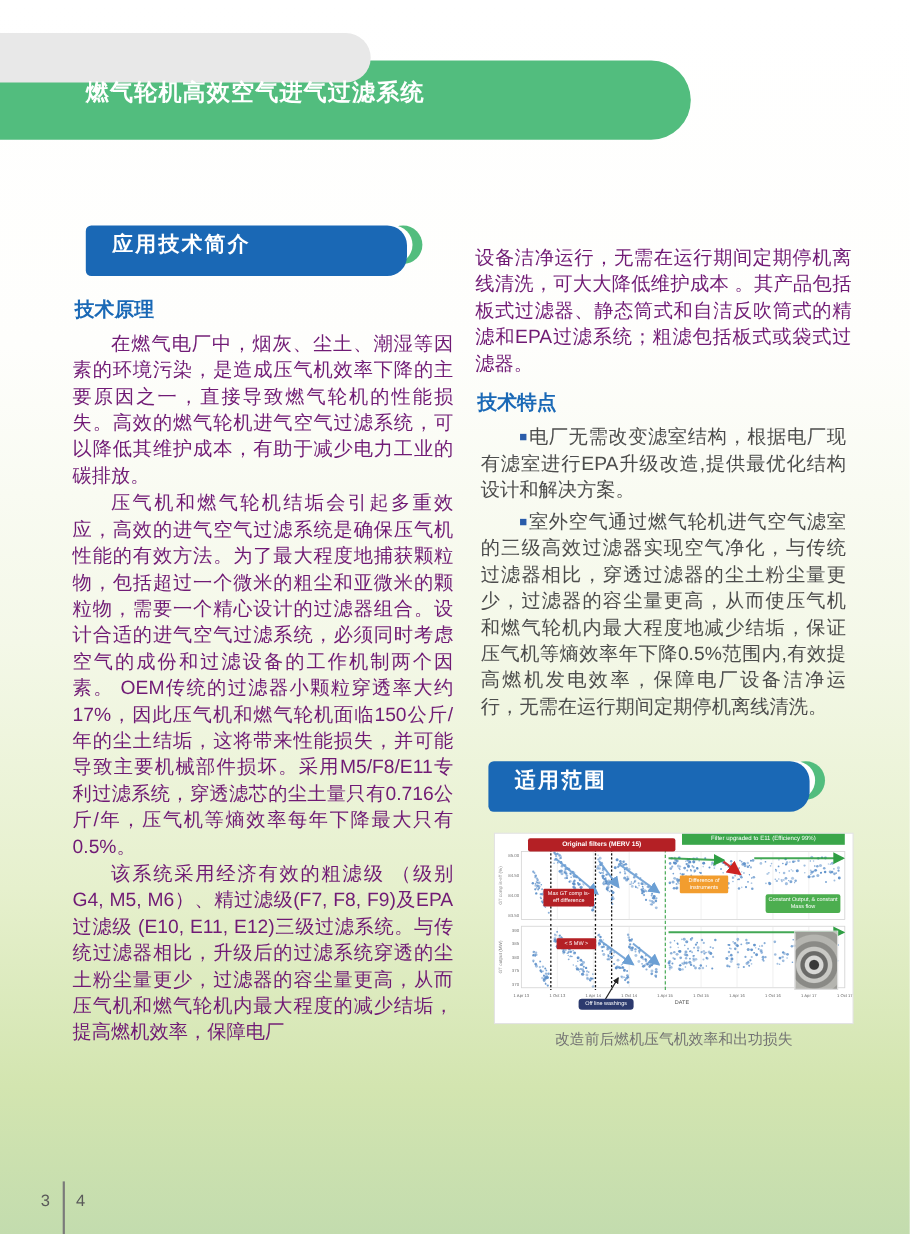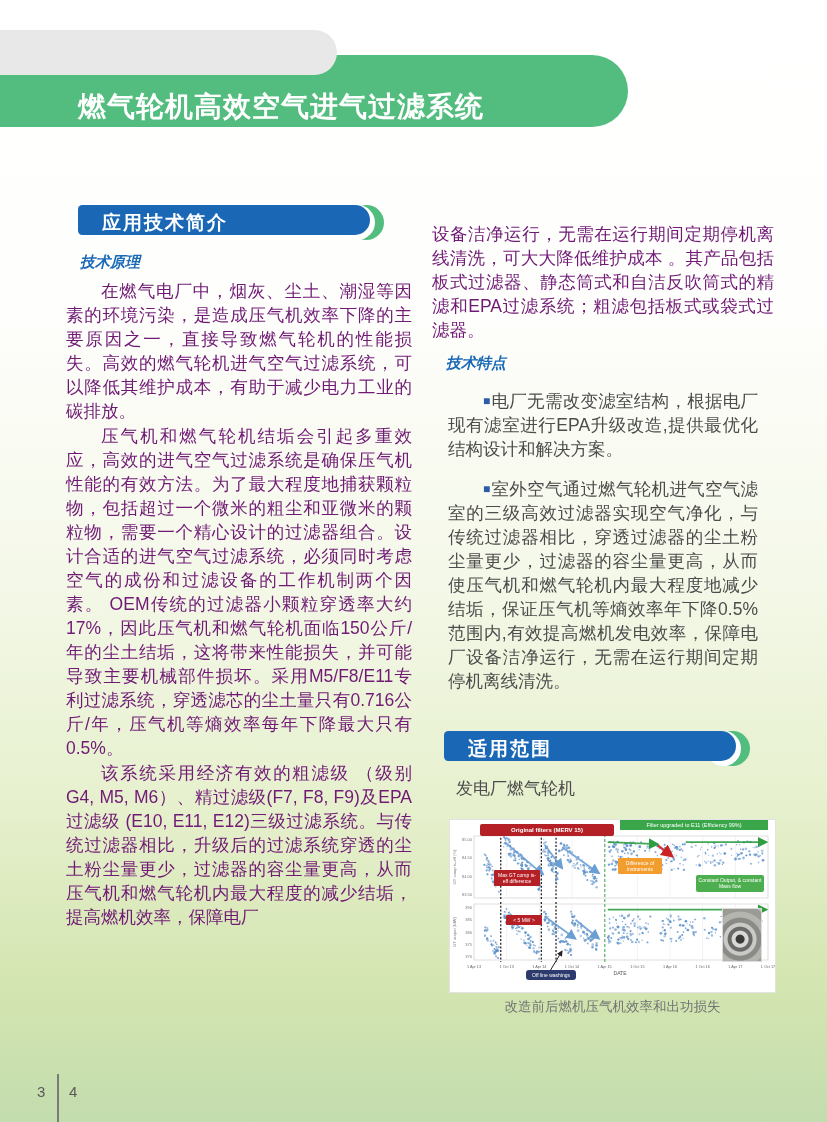--- a/index.html
+++ b/index.html
@@ -9,43 +9,43 @@
     background:linear-gradient(180deg,#ffffff 0%,#fefefc 28%,#f4f8e8 52%,#e6f0cd 72%,#d3e5b0 88%,#c3dcae 100%);
     position:relative;overflow:hidden;
   }
   .page{position:relative;width:827px;height:1122px;}
 
   
   .band-gray{position:absolute;left:0;top:30px;width:337px;height:45px;
     background:#e8e8e8;border-radius:0 23px 23px 0;z-index:3;}
   .band-green{position:absolute;left:0;top:55px;width:628px;height:72px;
     background:#52bd7e;border-radius:0 36px 36px 0;z-index:2;}
-  .page-title{position:absolute;left:78px;top:88px;color:#ffffff;
-    font-size:28px;font-weight:bold;letter-spacing:1px;z-index:4;}
+  .page-title{position:absolute;left:78px;top:70px;color:#ffffff;
+    font-size:21px;font-weight:bold;letter-spacing:1px;z-index:4;}
 
   
-  .sec-header{position:relative;height:30px;width:292px;margin:0 0 0 12px;text-decoration:underline;}
+  .sec-header{position:relative;height:46px;width:292px;margin:0 0 0 12px;text-decoration:underline;}
   .sec-circle-green{position:absolute;top:0;right:-14px;width:35px;height:35px;
     border-radius:50%;background:#52bd7e;z-index:1;}
   .sec-circle-white{position:absolute;top:0;right:-5px;width:35px;height:35px;
     border-radius:50%;background:#ffffff;z-index:2;}
   .sec-band{position:absolute;inset:0;background:#1a68b5;color:#fff;
     border-radius:5px 18px 18px 5px;z-index:3;
     font-size:19px;font-weight:bold;letter-spacing:2px;
     line-height:35px;padding-left:24px;box-sizing:border-box;}
 
   
   .col-left{position:absolute;left:66px;top:205px;width:346px;}
   .col-right{position:absolute;left:432px;top:222px;width:342px;}
-  h3.sub{color:#1a69b6;font-size:15px;font-weight:bold;margin:18px 0 7px 14px;font-style:italic;}
+  h3.sub{color:#1a69b6;font-size:18px;font-weight:bold;margin:18px 0 7px 2px;}
   p.body{font-size:17.5px;line-height:24px;color:#701a75;text-align:justify;
     text-indent:2em;margin:0 0 1px 0;}
   p.cont{text-indent:0;}
   p.bullet{font-size:17.5px;line-height:24px;color:#4c4c4c;text-align:justify;
-    text-indent:2em;margin:16px;}
+    text-indent:2em;margin:5px;}
   .sq{color:#2a5caa;font-size:12px;vertical-align:2px;margin-right:1px;}
   .application{font-size:17px;color:#4c4c4c;margin:16px 0 0 24px;}
 
   
   .chart{position:relative;width:325px;height:172px;margin:20px 0 0 18px;
     background:#ffffff;box-shadow:0 0 0 1px #e3e3e3;}
   .chart svg{position:absolute;inset:0;}
   .cbox{position:absolute;z-index:2;color:#fff;text-align:center;box-sizing:border-box;}
   .banner-left{left:30px;top:4px;width:134px;height:12px;background:#b42025;
     font-size:6px;line-height:12px;font-weight:bold;border-radius:2px;}
@@ -101,21 +101,20 @@
 
     <p class="bullet"><span class="sq">■</span><span>电厂无需改变滤室结构，根据电厂现有滤室进行EPA升级改造,提供最优化结构设计和解决方案。</span></p>
     <p class="bullet"><span class="sq">■</span><span>室外空气通过燃气轮机进气空气滤室的三级高效过滤器实现空气净化，与传统过滤器相比，穿透过滤器的尘土粉尘量更少，过滤器的容尘量更高，从而使压气机和燃气轮机内最大程度地减少结垢，保证压气机等熵效率年下降0.5%范围内,有效提高燃机发电效率，保障电厂设备洁净运行，无需在运行期间定期停机离线清洗。</span></p>
 
     <div class="sec-header" style="margin-top:38px;">
       <span class="sec-circle-green"></span>
       <span class="sec-circle-white"></span>
       <div class="sec-band">适用范围</div>
     </div>
 
-    <p class="application">发电厂燃气轮机</p>
 
     <div class="chart">
       <svg id="chart-svg" width="325" height="172">
           <defs>
             <marker id="ah-blue" markerWidth="6" markerHeight="6" refX="5" refY="3" orient="auto" markerUnits="strokeWidth">
               <path d="M0,0 L6,3 L0,6 Z" fill="#6b9fd4"></path>
             </marker>
             <marker id="ah-green" markerWidth="6" markerHeight="6" refX="5" refY="3" orient="auto" markerUnits="strokeWidth">
               <path d="M0,0 L6,3 L0,6 Z" fill="#2f9e43"></path>
             </marker>

